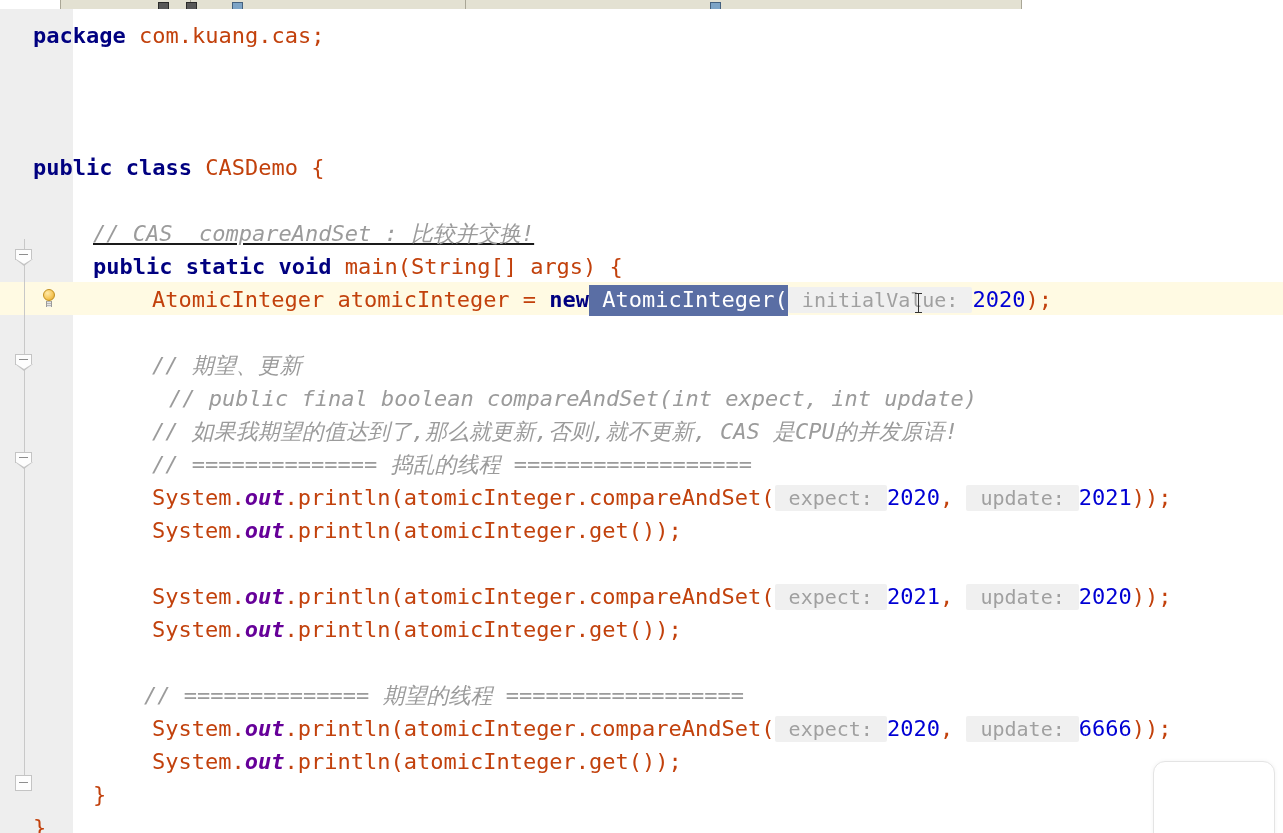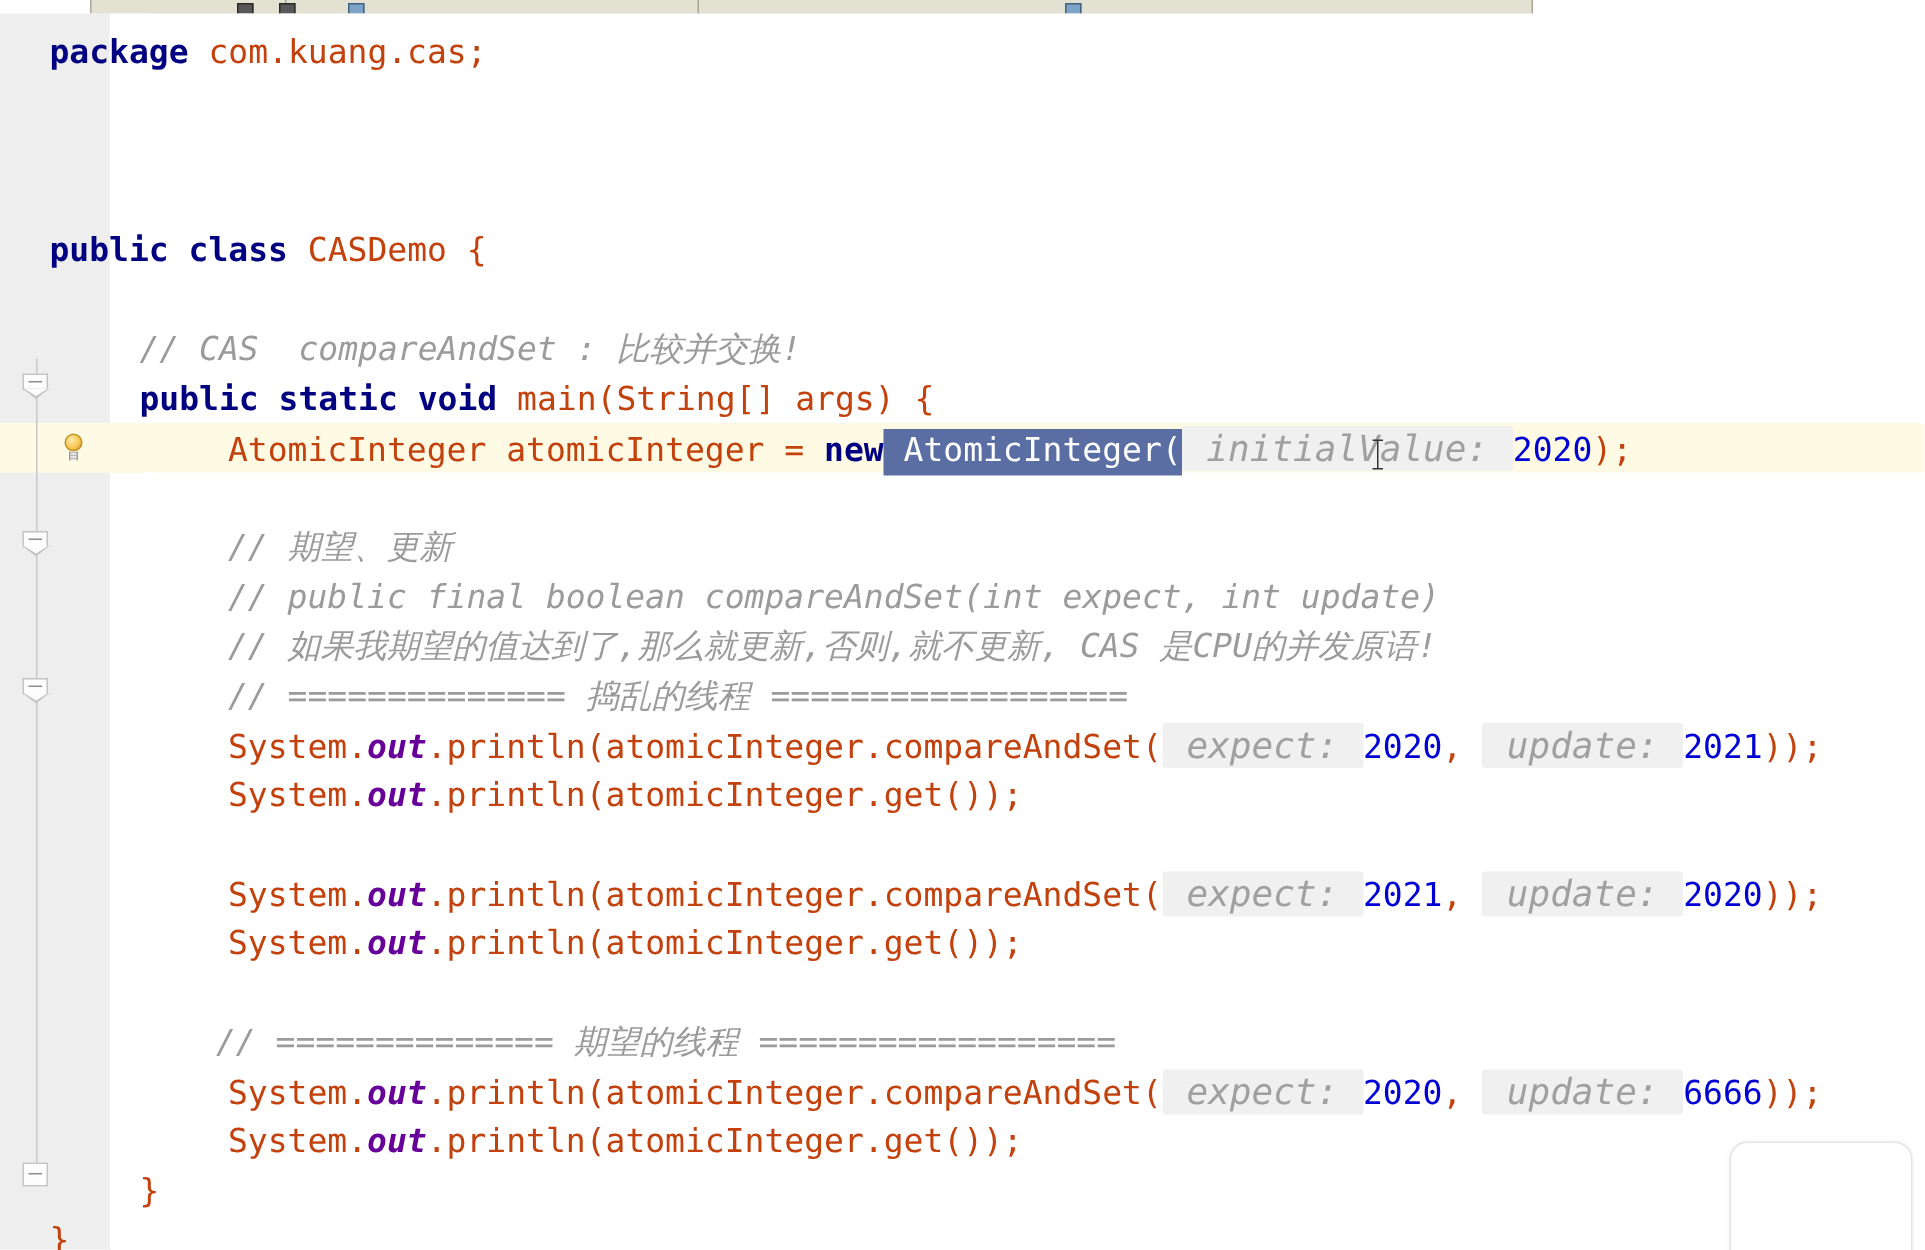--- a/index.html
+++ b/index.html
@@ -162,23 +162,22 @@
   
   .kw      { color: #000080; font-weight: bold; }
   .plain   { color: #c2410c; }
   .num     { color: #0000d4; }
   .stat    { color: #660099; font-style: italic; font-weight: bold; }
   .cmt     { color: #9b9b9b; font-style: italic; }
   .hint {
     color: #a0a0a0;
     background: #f0f0f0;
     border-radius: 2px;
-    font-size: 24px;
+    font-size: 20px;
     padding: 1px 2px;
-    font-style: italic;
   }
 
   
   #bulb {
     position: absolute;
     left: 41px;
     width: 16px; height: 20px;
   }
   #bulb .glass {
     position: absolute;
@@ -291,33 +290,33 @@
 
     
     <div class="line code-x" style="top:10px; left:0px;"><span class="kw">package</span><span class="plain"> com.kuang.cas;</span></div>
 
     
 
     
     <div class="line code-x" style="top:142px; left:0px;"><span class="kw">public</span><span class="plain"> </span><span class="kw">class</span><span class="plain"> CASDemo {</span></div>
 
     
-    <div class="line" style="top:208px; left:93px;"><span class="cmt">// CAS  compareAndSet : 比较并交换!</span></div>
+    <div class="line" style="top:208px; left:93px;text-decoration:underline;"><span class="cmt">// CAS  compareAndSet : 比较并交换!</span></div>
 
     
     <div class="line" style="top:241px; left:93px;"><span class="kw">public</span><span class="plain"> </span><span class="kw">static</span><span class="plain"> </span><span class="kw">void</span><span class="plain"> main(String[] args) {</span></div>
 
     
     <div class="line" style="top:274px; left:152px;"><span class="plain">AtomicInteger atomicInteger = </span><span class="kw">new</span><span class="sel"> AtomicInteger(</span><span class="hint"><span> initialValue: </span></span><span class="num">2020</span><span class="plain">);</span></div>
 
     
     <div class="line" style="top:340px; left:152px;"><span class="cmt">// 期望、更新</span></div>
 
     
-    <div class="line" style="top:373px; left:152px;"><span class="cmt">// public final boolean compareAndSet(int expect, int update)</span></div>
+    <div class="line" style="top:373px; left:169px;"><span class="cmt">// public final boolean compareAndSet(int expect, int update)</span></div>
 
     
     <div class="line" style="top:406px; left:152px;"><span class="cmt">// 如果我期望的值达到了,那么就更新,否则,就不更新, CAS 是CPU的并发原语!</span></div>
 
     
     <div class="line" style="top:439px; left:152px;"><span class="cmt">// ============== 捣乱的线程 ==================</span></div>
 
     
     <div class="line" style="top:472px; left:152px;"><span class="plain">System.</span><span class="stat">out</span><span class="plain">.println(atomicInteger.compareAndSet(</span><span class="hint"><span> expect: </span></span><span class="num">2020</span><span class="plain">, </span><span class="hint"><span> update: </span></span><span class="num">2021</span><span class="plain">));</span></div>
 

